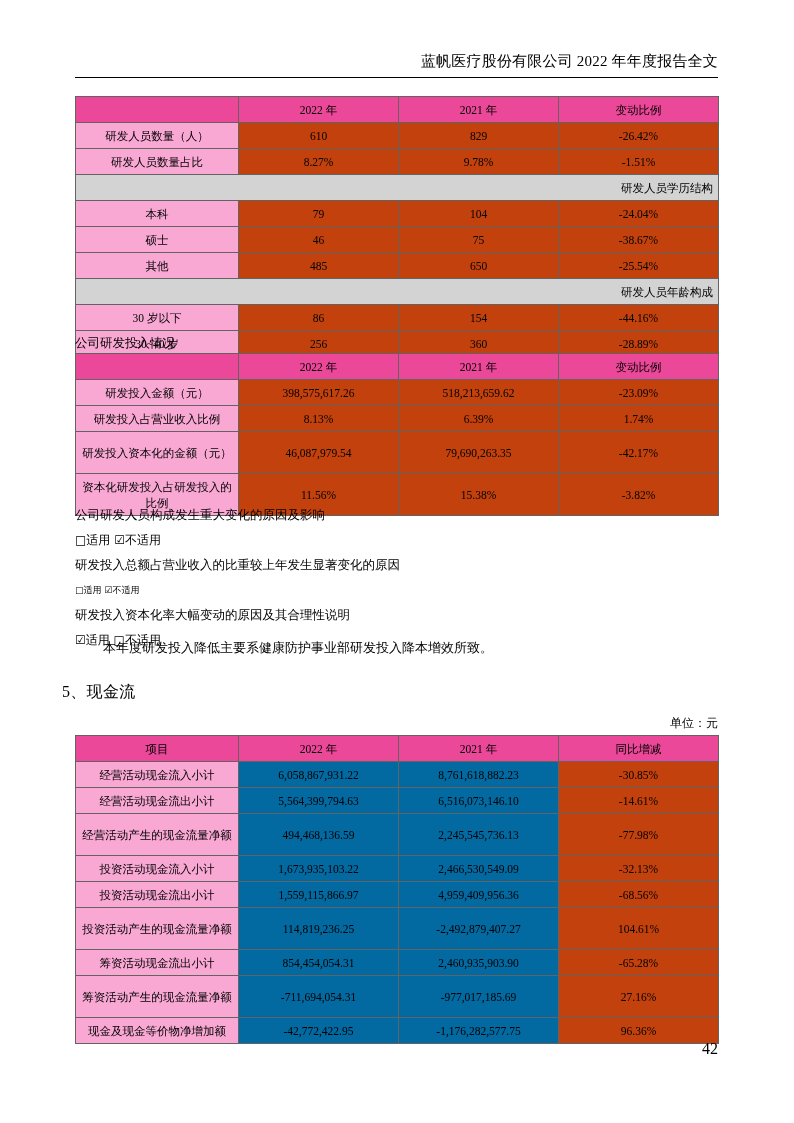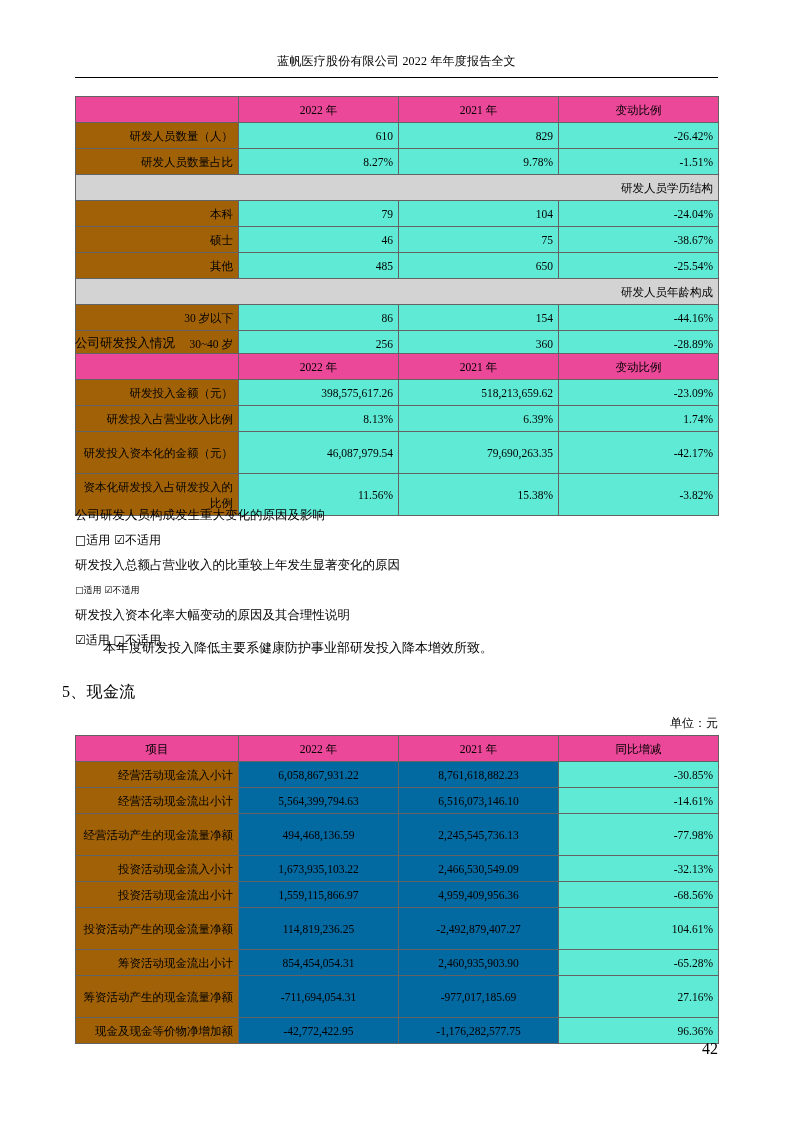--- a/index.html
+++ b/index.html
@@ -21,22 +21,22 @@
     width: 794px;
     height: 1123px;
   }
 
   
   .run-header {
     position: absolute;
     left: 75px;
     top: 52px;
     width: 643px;
-    text-align: center;
-    font-size: 12px;
+    text-align: right;
+    font-size: 15px;
     line-height: 18px;
     letter-spacing: 0.2px;
   }
   .header-rule {
     position: absolute;
     left: 75px;
     top: 77px;
     width: 643px;
     height: 1px;
     background: #000000;
@@ -55,30 +55,30 @@
     line-height: 16px;
     vertical-align: middle;
     word-break: break-all;
   }
   .hdr td {
     background: #ec4899;
     text-align: center;
     height: 21px;
   }
   td.lab {
-    background: #a16207;
-    text-align: right;
+    background: #f9a8d4;
+    text-align: center;
   }
   td.sect {
     background: #d3d3d3;
     text-align: right;
   }
   td.num {
-    background: #5eead4;
-    text-align: right;
+    background: #c2410c;
+    text-align: center;
   }
   td.numc {
     background: #0369a1;
     text-align: center;
   }
   .r1 td { height: 21px; }
   .r2 td { height: 37px; font-family: Liberation Serif, serif; }
 
   .tbl1 {
     position: absolute;

